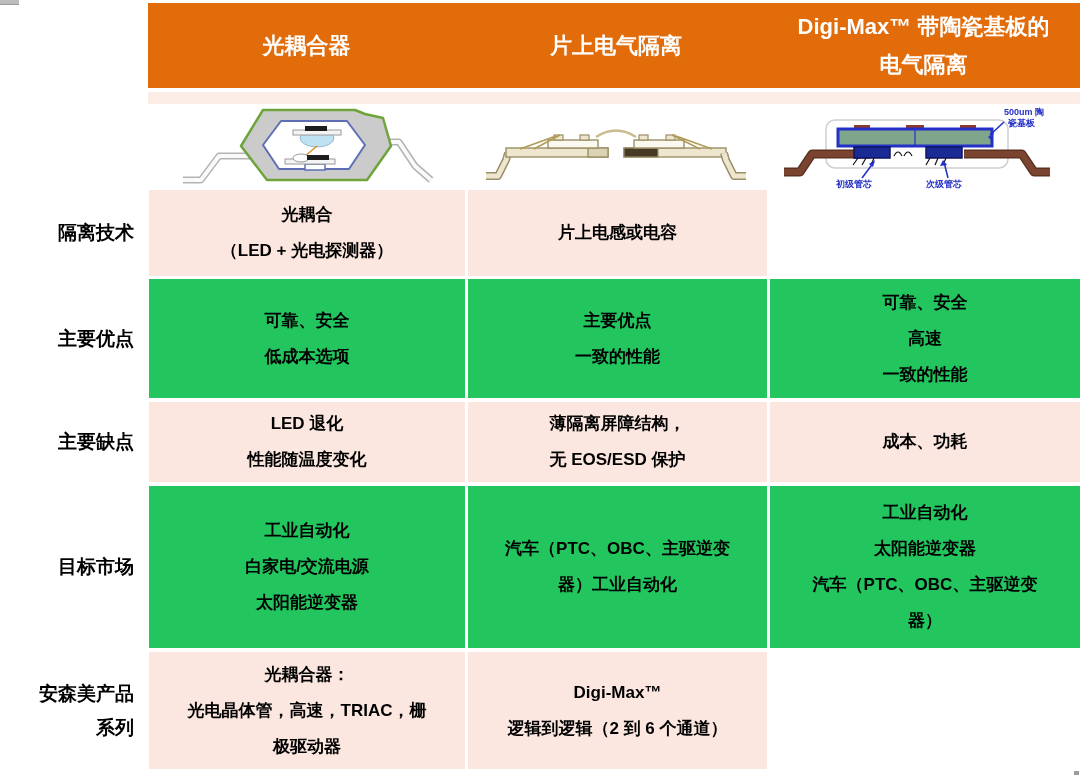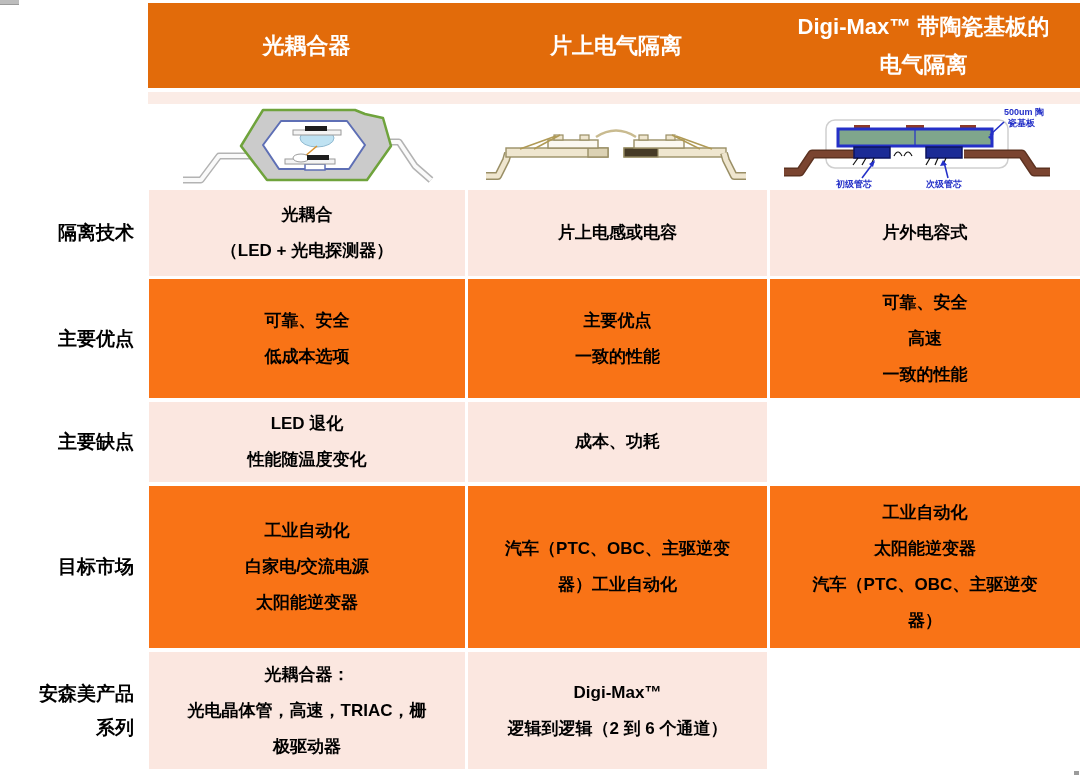--- a/index.html
+++ b/index.html
@@ -33,21 +33,21 @@
     background:#ffffff;display:flex;align-items:center;justify-content:flex-end;
     text-align:right;padding-right:12px;font-weight:bold;font-size:19px;
     line-height:34px;white-space:pre-line;margin-left:38px;
   }
   .cell{
     display:flex;align-items:center;justify-content:center;text-align:center;
     font-weight:bold;font-size:17px;line-height:36px;white-space:pre-line;
     padding:0 6px;box-sizing:border-box;
   }
   .light{background:#FBE7E0;}
-  .dark{background:#f97316;}
+  .dark{background:#22c55e;}
   
   .tl-artifact{position:absolute;left:0;top:0;width:19px;height:4px;background:#BDBDBD;border-bottom:1px solid #9a9a9a;}
   .br-artifact{position:absolute;left:1074px;top:771px;width:5px;height:4px;background:#9B9B9B;}
   
   .ann{font-family:"Liberation Sans","DejaVu Sans",sans-serif;font-weight:bold;fill:#2430C8;font-size:9px;}
 </style>
 </head>
 <body>
 
 <div id="page">
@@ -156,38 +156,39 @@
         <polygon points="165,56 162,62 169,61" fill="#2430C8"></polygon>
       </svg>
     </div>
   </div>
 
   <div class="trow" style="top:190px;height:86px;">
     <div class="rlabel">隔离技术</div>
     <div class="cell light">光耦合
 （LED + 光电探测器）</div>
     <div class="cell light">片上电感或电容</div>
-    <div class="cell light">片外电容式</div>
   </div>
 
   <div class="trow" style="top:279px;height:119px;">
     <div class="rlabel">主要优点</div>
     <div class="cell dark">可靠、安全
 低成本选项</div>
     <div class="cell dark">主要优点
 一致的性能</div>
     <div class="cell dark">可靠、安全
 高速
 一致的性能</div>
   </div>
 
   <div class="trow" style="top:402px;height:80px;">
     <div class="rlabel">主要缺点</div>
     <div class="cell light">LED 退化
 性能随温度变化</div>
+    <div class="cell light">薄隔离屏障结构，
+无 EOS/ESD 保护</div>
     <div class="cell light">成本、功耗</div>
   </div>
 
   <div class="trow" style="top:486px;height:162px;">
     <div class="rlabel">目标市场</div>
     <div class="cell dark">工业自动化
 白家电/交流电源
 太阳能逆变器</div>
     <div class="cell dark">汽车（PTC、OBC、主驱逆变
 器）工业自动化</div>

